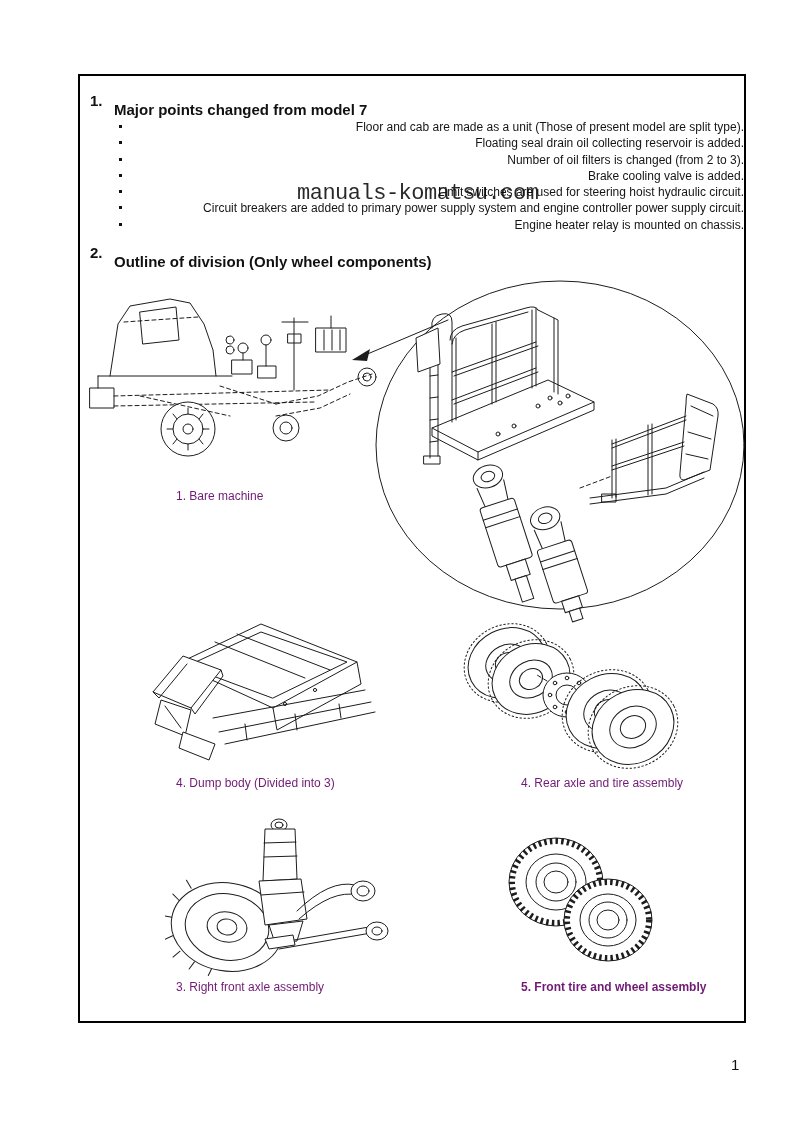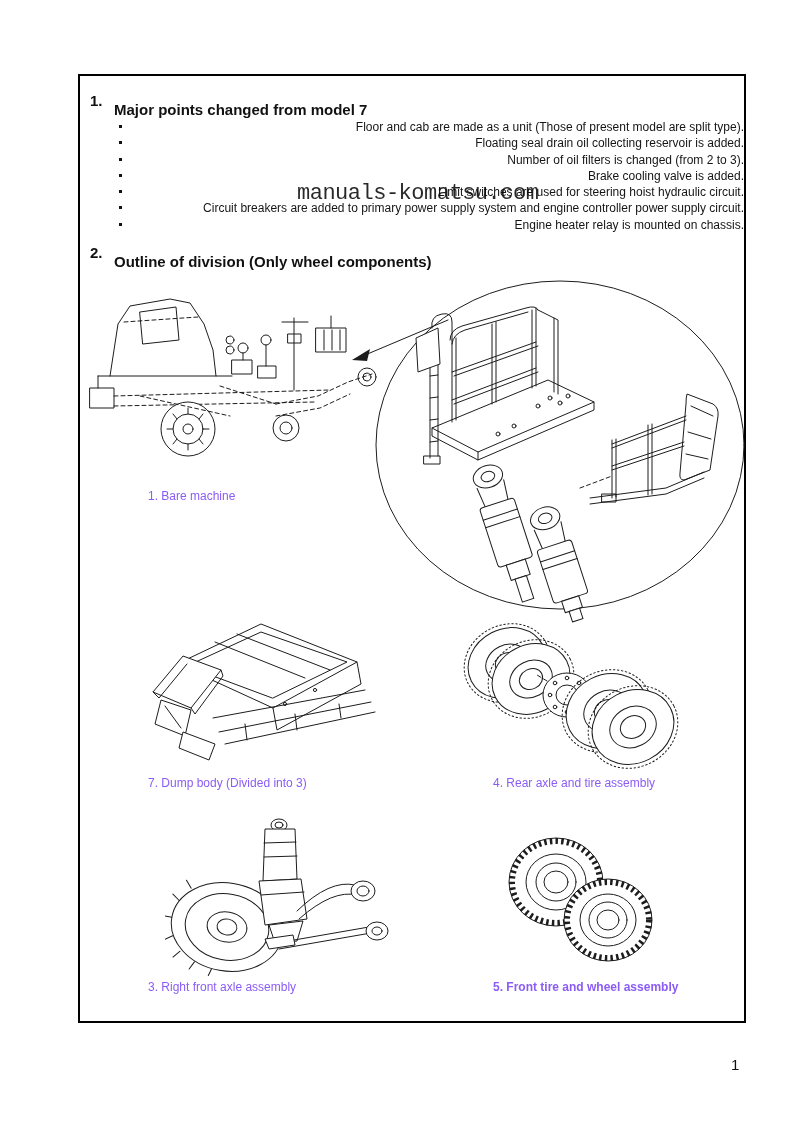--- a/index.html
+++ b/index.html
@@ -22,21 +22,21 @@
     position:relative; padding-left:18px; font-size:12px; line-height:16.3px;
     color:#151515; white-space:nowrap;text-align:right;
   }
   .bullets li .bmark {
     position:absolute; left:0; top:6px; width:3px; height:3px; background:#111;
   }
   .watermark {
     position:absolute; left:297px; top:181px; font-size:22px; letter-spacing:-0.5px;
     color:rgba(10,10,10,0.88); white-space:nowrap; z-index:5;font-family:Liberation Mono, monospace;
   }
-  .caption { position:absolute; font-size:12px; color:#8b5cf6; white-space:nowrap; }
+  .caption { position:absolute; font-size:12px; color:#701a75; white-space:nowrap;margin-left:28px; }
   .cap-1 { left:148px; top:489px; }
   .cap-2 { left:148px; top:776px; }
   .cap-4 { left:493px; top:776px;text-align:center; }
   .cap-3 { left:148px; top:980px; }
   .cap-5 { left:493px; top:980px;font-weight:bold; }
   .pagenum { position:absolute; left:731px; top:1056px; font-size:15px; color:#111; }
   svg { position:absolute; }
   .ln  { fill:none; stroke:#1d1d1d; stroke-width:1; stroke-linecap:round; stroke-linejoin:round; }
   .lnw { fill:#ffffff; stroke:#1d1d1d; stroke-width:1; stroke-linejoin:round; }
   .dash { stroke-dasharray:4 3; }
@@ -310,19 +310,19 @@
     <g>
       <ellipse class="lnw" cx="110" cy="92" rx="44" ry="41"></ellipse>
       <ellipse class="tread" cx="110" cy="92" rx="41" ry="38"></ellipse>
       <ellipse class="lnw" cx="110" cy="92" rx="28" ry="26"></ellipse>
       <ellipse class="ln" cx="110" cy="92" rx="19" ry="18"></ellipse>
       <ellipse class="ln" cx="110" cy="92" rx="11" ry="10"></ellipse>
     </g>
   </svg>
 
   <div class="caption cap-1">1. Bare machine</div>
-  <div class="caption cap-2">7. Dump body (Divided into 3)</div>
+  <div class="caption cap-2">4. Dump body (Divided into 3)</div>
   <div class="caption cap-4">4. Rear axle and tire assembly</div>
   <div class="caption cap-3">3. Right front axle assembly</div>
   <div class="caption cap-5">5. Front tire and wheel assembly</div>
 
   <div class="pagenum">1</div>
 </div>
 
 </body></html>

